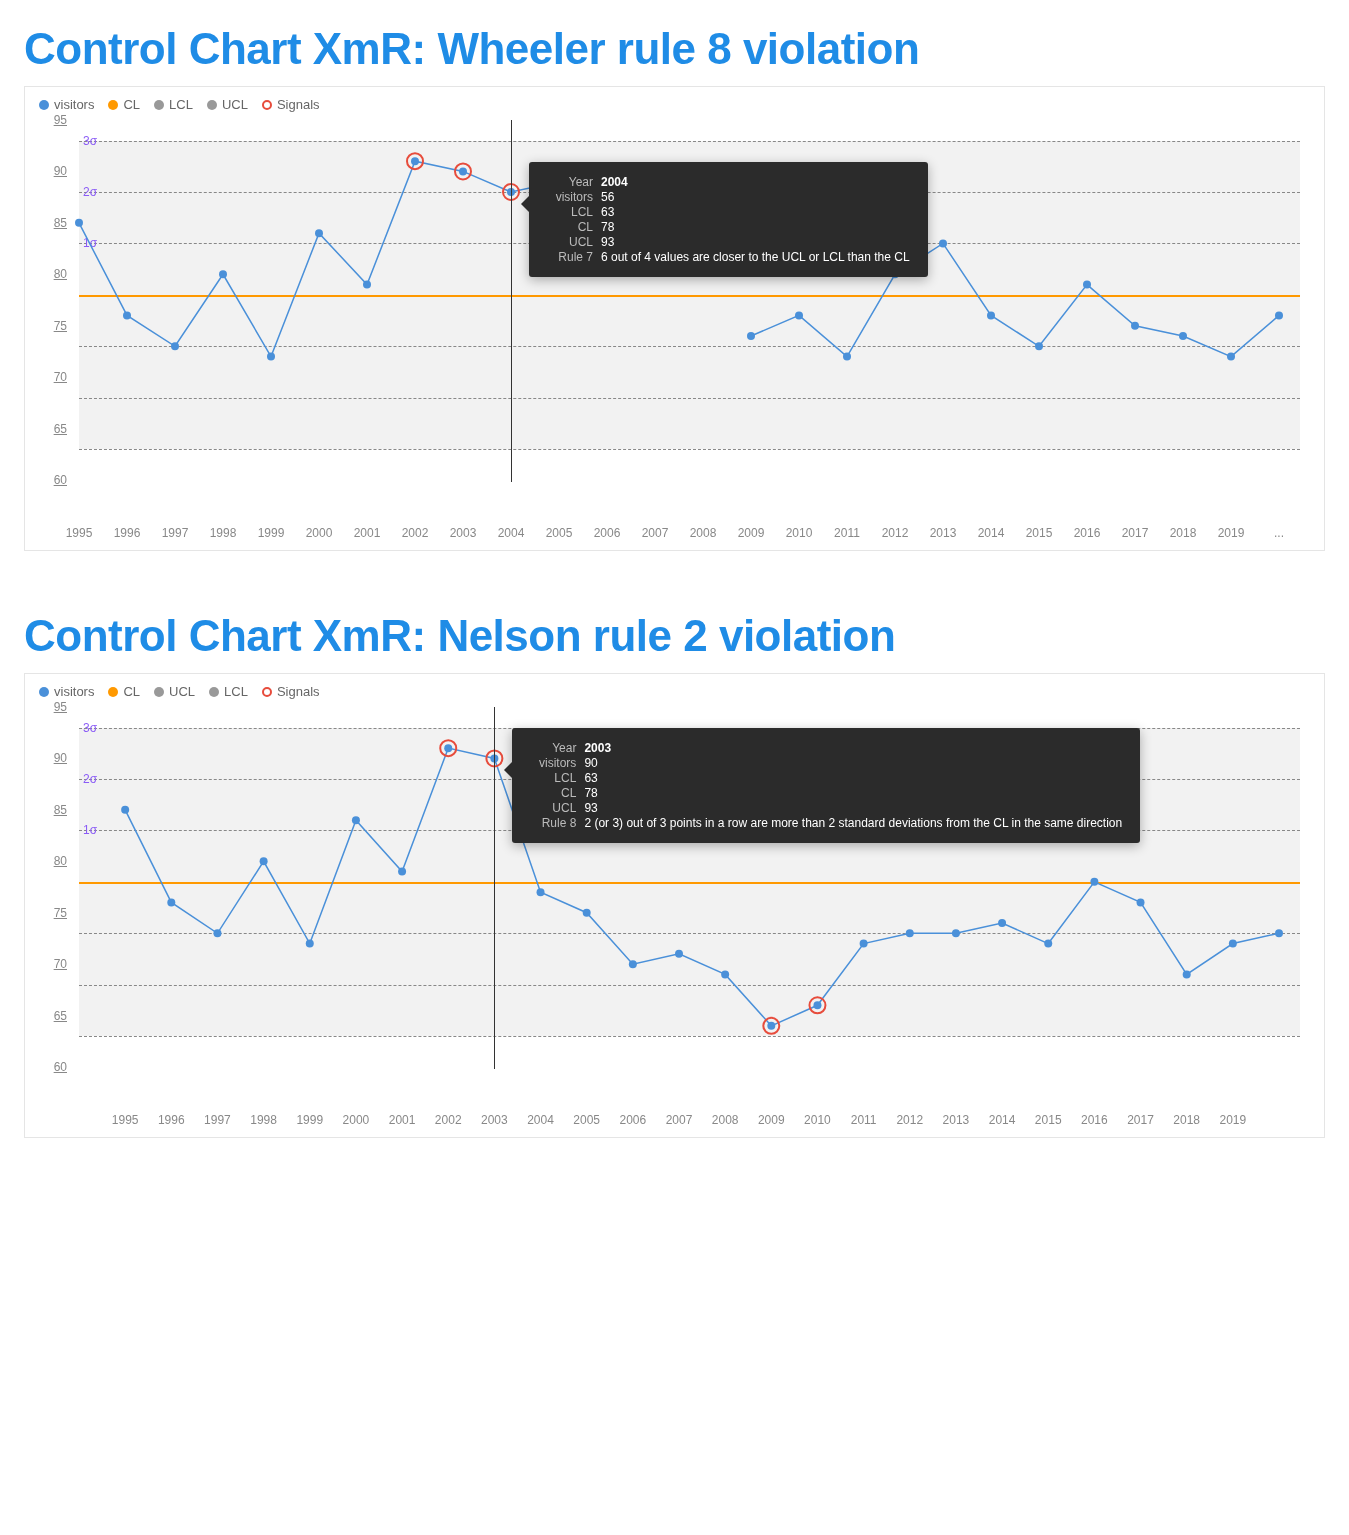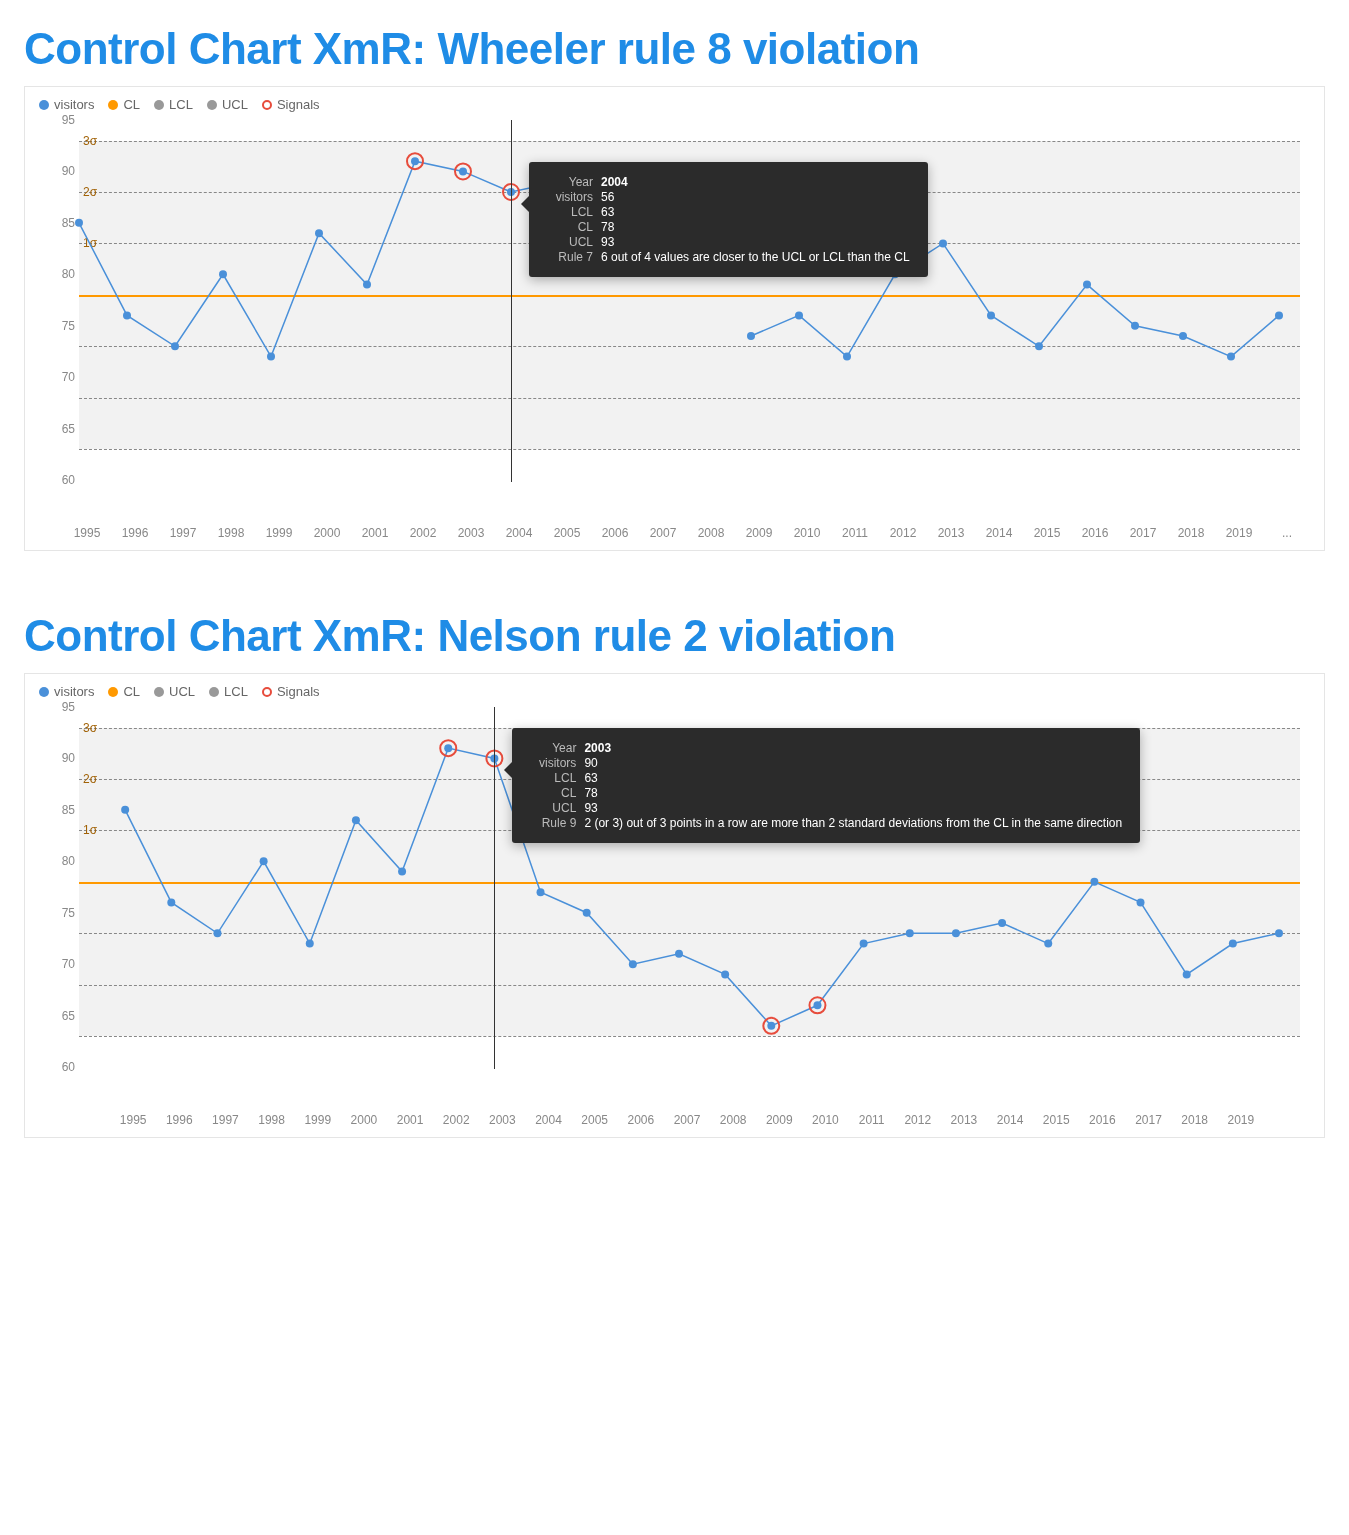--- a/index.html
+++ b/index.html
@@ -54,43 +54,44 @@
   }
   .y-axis {
     position: absolute;
     left: -32px;
     top: 0;
     bottom: 60px;
     width: 28px;
   }
   .y-tick {
     position: absolute;
-    right: 0;
+    right: 8px;
     font-size: 12px;
     color: #888;
     transform: translateY(-50%);
+    text-decoration: underline;
   }
   .x-axis {
     position: absolute;
-    left: 8px; right: 0;
+    left: 0; right: 0;
     bottom: 0;
     height: 20px;
   }
   .x-tick {
     position: absolute;
     bottom: 0;
     font-size: 12px;
     color: #888;
     transform: translateX(-50%);
   }
   .sigma-label {
     position: absolute;
     left: 4px;
     font-size: 12px;
-    color: #a16207;
+    color: #8b5cf6;
     transform: translateY(-50%);
     z-index: 2;
   }
   .dash-line {
     position: absolute;
     left: 0; right: 0;
     height: 0;
     border-top: 1.5px dashed #888;
     z-index: 1;
   }
@@ -400,19 +401,19 @@
           </div>
           <div class="tooltip-row">
             <div class="tooltip-label">CL</div>
             <div class="tooltip-value">78</div>
           </div>
           <div class="tooltip-row">
             <div class="tooltip-label">UCL</div>
             <div class="tooltip-value">93</div>
           </div>
           <div class="tooltip-row">
-            <div class="tooltip-label">Rule 9</div>
+            <div class="tooltip-label">Rule 8</div>
             <div class="tooltip-value">2 (or 3) out of 3 points in a row are more than 2 standard deviations from the CL in the same direction</div>
           </div>
         </div>
       </div>
     </div>
   </div>
 
 </body></html>

